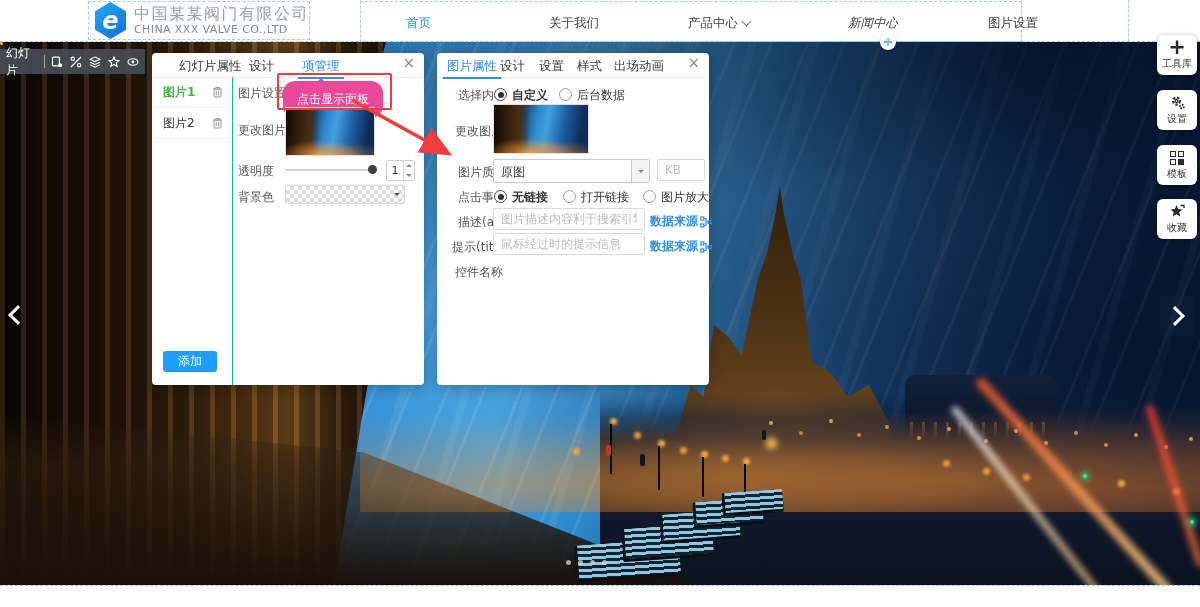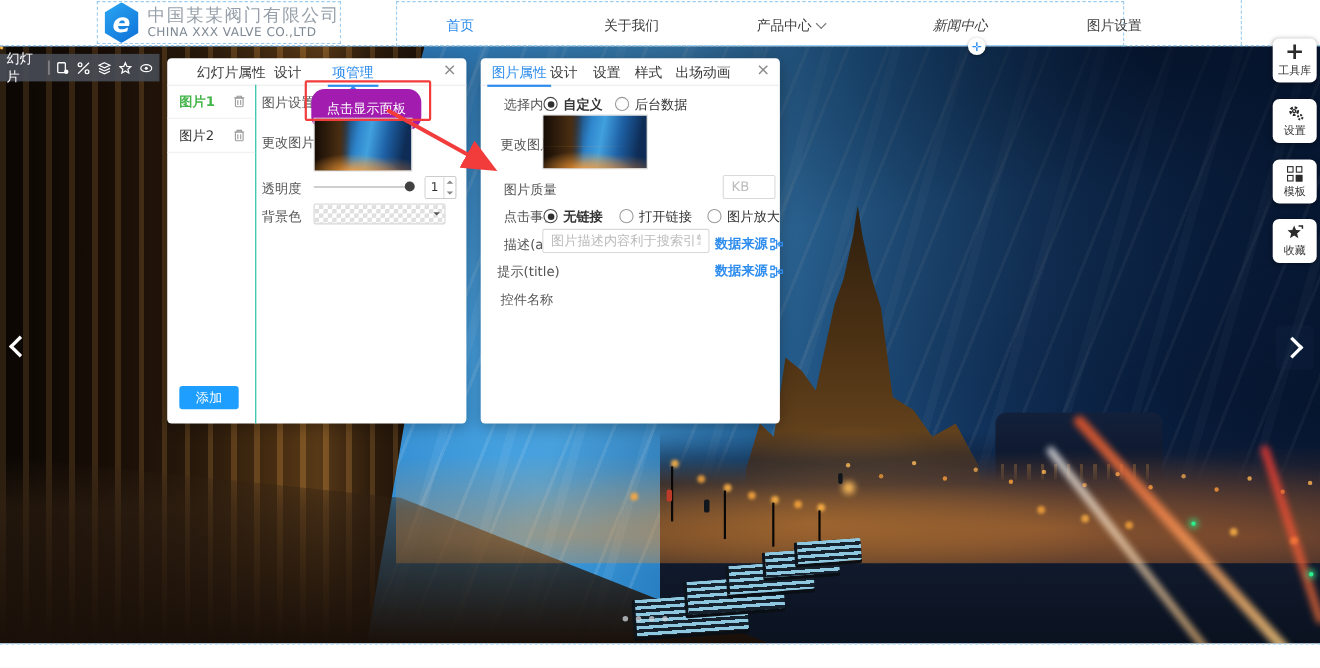--- a/index.html
+++ b/index.html
@@ -115,21 +115,21 @@
       border-left:4px solid transparent;border-right:4px solid transparent;border-bottom:4px solid #2e8ded;}
   .tab.active .tab-line{position:absolute;left:-4px;right:-4px;bottom:-4px;height:2px;background:#2e8ded;}
   .panel-close{position:absolute;top:3px;right:9px;font-size:15px;color:#8a8a8a;cursor:pointer;line-height:1;}
   .itemlist{position:absolute;top:24px;left:0;width:80px;bottom:0;border-right:1px solid #14b8a6;}
   .list-row{height:30px;border-bottom:1px solid #f0f0f0;display:flex;align-items:center;justify-content:space-between;
             padding:0 9px 0 11px;cursor:pointer;}
   .list-row .nm{font-size:12px;color:#333;}
   .list-row.sel .nm{color:#44b549;font-weight:bold;}
   .trash{width:11px;height:12px;color:#9a9a9a;cursor:pointer;}
   .frow-label{position:absolute;font-size:12px;color:#555;white-space:nowrap;}
-  .pill-btn{position:absolute;left:131px;top:28px;height:37px;padding:0 14px;background:#a21caf;color:#fff;border:none;
+  .pill-btn{position:absolute;left:131px;top:28px;height:37px;padding:0 14px;background:#ec4899;color:#fff;border:none;
             border-radius:12px;font-size:12px;line-height:21px;cursor:pointer;font-family:inherit;}
   .mini-photo{position:absolute;border:1px solid #e0e0e0;overflow:hidden;cursor:pointer;
      background:linear-gradient(100deg,#1a0e06 0%,#3c2410 16%,#17375f 28%,#2f86cc 44%,#41a0de 55%,#1d5fa3 72%,#0e2c55 90%);}
   .mini-photo::before{content:"";position:absolute;left:0;top:0;width:38%;height:100%;
      background:linear-gradient(90deg,#150c05,#4a2e12 70%,rgba(74,46,18,0));}
   .mini-photo::after{content:"";position:absolute;left:0;bottom:-6px;width:100%;height:55%;
      background:radial-gradient(ellipse at 38% 80%,rgba(255,160,55,.85),rgba(0,0,0,0) 55%),
                 radial-gradient(ellipse at 70% 95%,rgba(255,140,40,.6),rgba(0,0,0,0) 50%);}
   .slider-track{position:absolute;height:2px;background:#cfcfcf;border-radius:2px;cursor:pointer;}
   .slider-handle{position:absolute;width:9px;height:9px;background:#414141;border-radius:50%;top:-4px;right:0;}
@@ -343,40 +343,47 @@
   </div>
 
   <span class="frow-label" style="left:21px;top:34px;">选择内容</span>
   <span class="ropt bold" style="left:57px;top:34px;"><i class="radio sel"></i><span>自定义</span></span>
   <span class="ropt" style="left:122px;top:34px;"><i class="radio"></i><span>后台数据</span></span>
 
   <span class="frow-label" style="left:18px;top:70px;">更改图片</span>
   <div class="mini-photo" style="left:56px;top:51px;width:94px;height:48px;"></div>
 
   <span class="frow-label" style="left:21px;top:111px;">图片质量</span>
+  <div class="sel-box" style="left:56px;top:106px;width:155px;">
+    <span class="val">原图</span>
+    <span class="dd">
+        <i class="tri-dn"></i>
+      </span>
+  </div>
   <input class="txt" style="left: 220px; top: 106px; width: 48px;" placeholder="KB">
 
   <span class="frow-label" style="left:21px;top:136px;">点击事件</span>
   <span class="ropt bold" style="left:57px;top:136px;"><i class="radio sel"></i><span>无链接</span></span>
   <span class="ropt" style="left:126px;top:136px;"><i class="radio"></i><span>打开链接</span></span>
   <span class="ropt" style="left:206px;top:136px;"><i class="radio"></i><span>图片放大</span></span>
 
   <span class="frow-label" style="left:21px;top:161px;">描述(alt)</span>
   <input class="txt" style="left: 56px; top: 155px; width: 152px;" placeholder="图片描述内容利于搜索引擎抓取收录">
   <span class="ds-link" style="left:213px;top:160px;">
       <span>数据来源</span>
       <svg class="ds-ic" viewBox="0 0 12 12" fill="none" stroke="currentColor" stroke-width="1.2">
         <rect x="0.8" y="1" width="3" height="3"></rect>
         <rect x="0.8" y="8" width="3" height="3"></rect>
         <rect x="8.2" y="4.5" width="3" height="3"></rect>
         <path d="M3.8 2.5 H6 V9.5 H3.8 M6 6 H8.2"></path>
       </svg>
     </span>
 
   <span class="frow-label" style="left:15px;top:186px;">提示(title)</span>
+  <input class="txt" style="left: 56px; top: 180px; width: 152px;" placeholder="鼠标经过时的提示信息">
   <span class="ds-link" style="left:213px;top:185px;">
       <span>数据来源</span>
       <svg class="ds-ic" viewBox="0 0 12 12" fill="none" stroke="currentColor" stroke-width="1.2">
         <rect x="0.8" y="1" width="3" height="3"></rect>
         <rect x="0.8" y="8" width="3" height="3"></rect>
         <rect x="8.2" y="4.5" width="3" height="3"></rect>
         <path d="M3.8 2.5 H6 V9.5 H3.8 M6 6 H8.2"></path>
       </svg>
     </span>
 

